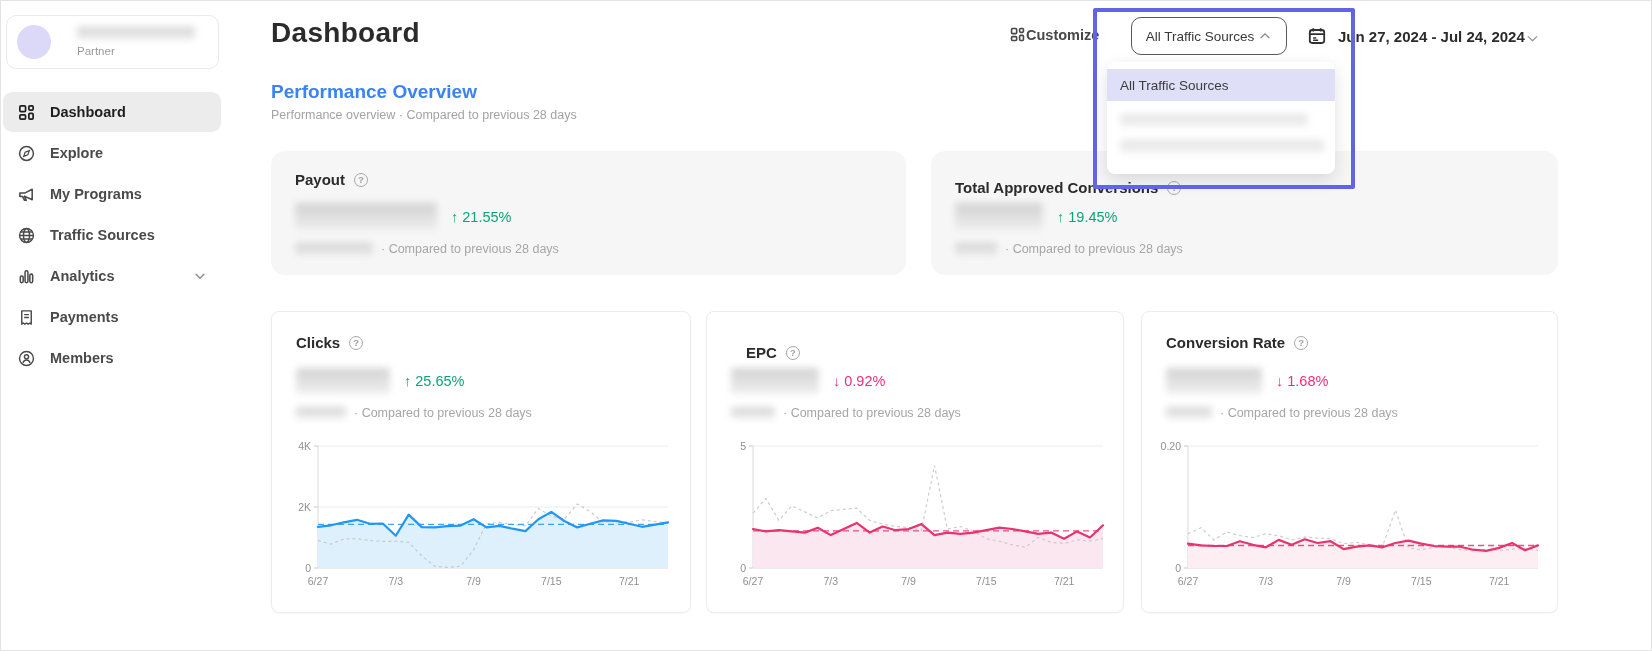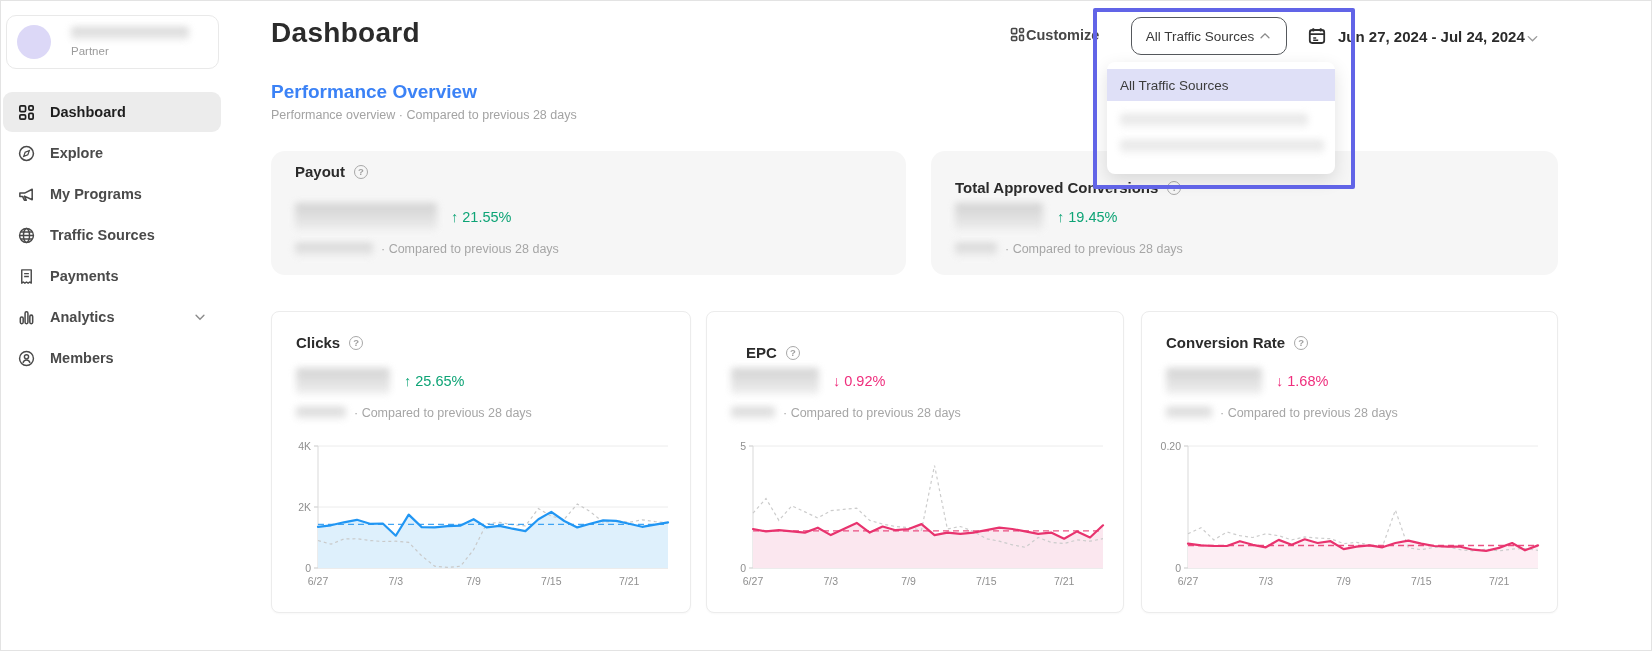--- a/index.html
+++ b/index.html
@@ -5,21 +5,21 @@
   * { margin:0; padding:0; box-sizing:border-box; }
   html,body { background:#fff; }
   body { font-family:"Liberation Sans", sans-serif; color:#2d2d2d; }
   #app { position:relative; width:1652px; height:651px; background:#fff; border:1px solid #e3e3e3; overflow:hidden; }
 
   
   .blur { background:linear-gradient(180deg,#cbcbcb,#ececec); border-radius:3px; filter:blur(3.5px); opacity:.85; }
   .blur.light { background:linear-gradient(180deg,#dedede,#f1f1f1); }
 
   
-  .partner-card { position:absolute; left:5px; top:14px; width:213px; height:54px; border:1px solid #e9e9e9; border-radius:10px; background:#fff; display:flex; align-items:center; padding:0 10px; gap:20px; cursor:pointer; }
+  .partner-card { position:absolute; left:5px; top:14px; width:213px; height:54px; border:1px solid #e9e9e9; border-radius:10px; background:#fff; display:flex; align-items:center; padding:0 10px; gap:26px; cursor:pointer; }
   .avatar { width:34px; height:34px; border-radius:50%; background:#dcd8f7; flex:none; }
   .partner-meta { flex:1; }
   .partner-name-blur { width:118px; height:13px; margin-bottom:5px; }
   .partner-label { font-size:11.5px; color:#9b9b9b; }
   .nav { position:absolute; left:2px; top:90px; width:218px; }
   .nav-item { display:flex; align-items:center; gap:14px; height:40px; margin:1px 0; padding:0 14px; border-radius:9px; font-size:14.5px; font-weight:600; color:#4a4a4a; cursor:pointer; }
   .nav-item svg { flex:none; }
   .nav-item.active { background:#ececec; color:#1e1e1e; }
   .nav-item .spacer { flex:1; }
 
@@ -94,37 +94,37 @@
     </div>
     <div class="nav-item">
       <svg width="19" height="19" viewBox="0 0 20 20" fill="none" stroke="currentColor" stroke-width="1.5">
           <circle cx="10" cy="10" r="7.3"></circle>
           <ellipse cx="10" cy="10" rx="3.2" ry="7.3"></ellipse>
           <path d="M3 10h14M4 6.3h12M4 13.7h12"></path>
         </svg>
       <span>Traffic Sources</span>
     </div>
     <div class="nav-item">
-      <svg width="19" height="19" viewBox="0 0 20 20" fill="none" stroke="currentColor" stroke-width="1.5" stroke-linejoin="round">
-          <path d="M5 3h10v14l-1.6-1.2L11.7 17l-1.7-1.2L8.3 17l-1.7-1.2L5 17V3z"></path>
-          <path d="M7.5 7h5M7.5 10h5"></path>
-        </svg>
-      <span>Payments</span>
-    </div>
-    <div class="nav-item">
       <svg width="19" height="19" viewBox="0 0 20 20" fill="none" stroke="currentColor" stroke-width="1.6">
           <rect x="3.5" y="9.5" width="3" height="7" rx="1.4"></rect>
           <rect x="8.5" y="4" width="3" height="12.5" rx="1.4"></rect>
           <rect x="13.5" y="7.5" width="3" height="9" rx="1.4"></rect>
         </svg>
       <span>Analytics</span>
       <span class="spacer"></span>
       <svg width="14" height="14" viewBox="0 0 16 16">
           <path d="M3.5 6l4.5 4.5L12.5 6" fill="none" stroke="#8b8b8b" stroke-width="1.6" stroke-linecap="round"></path>
         </svg>
+    </div>
+    <div class="nav-item">
+      <svg width="19" height="19" viewBox="0 0 20 20" fill="none" stroke="currentColor" stroke-width="1.5" stroke-linejoin="round">
+          <path d="M5 3h10v14l-1.6-1.2L11.7 17l-1.7-1.2L8.3 17l-1.7-1.2L5 17V3z"></path>
+          <path d="M7.5 7h5M7.5 10h5"></path>
+        </svg>
+      <span>Payments</span>
     </div>
     <div class="nav-item">
       <svg width="19" height="19" viewBox="0 0 20 20" fill="none" stroke="currentColor" stroke-width="1.5">
           <circle cx="10" cy="10" r="7.3"></circle>
           <circle cx="10" cy="8.2" r="2.2"></circle>
           <path d="M6.2 14.6c.9-2 2.2-3 3.8-3s2.9 1 3.8 3"></path>
         </svg>
       <span>Members</span>
     </div>
   </div>
@@ -164,21 +164,21 @@
   <div class="dropdown">
     <div class="dropdown-item-selected">
       <span>All Traffic Sources</span>
     </div>
     <div class="blur light dropdown-blur" style="width:188px;"></div>
     <div class="blur light dropdown-blur" style="width:204px;"></div>
   </div>
   <div class="highlight-box"></div>
 
   <div class="stat-card" style="left:270px; width:635px;">
-    <div class="card-title-row" style="top:12px;">
+    <div class="card-title-row" style="top:20px;">
       <span class="card-title">Payout</span>
       <span class="help">?</span>
     </div>
     <div class="value-row" style="top:52px;">
       <div class="blur" style="width:142px;height:27px;"></div>
       <span class="delta up">↑ 21.55%</span>
     </div>
     <div class="sub-row" style="top:91px;">
       <div class="blur" style="width:78px;height:13px;"></div>
       <span>· Compared to previous 28 days</span>

